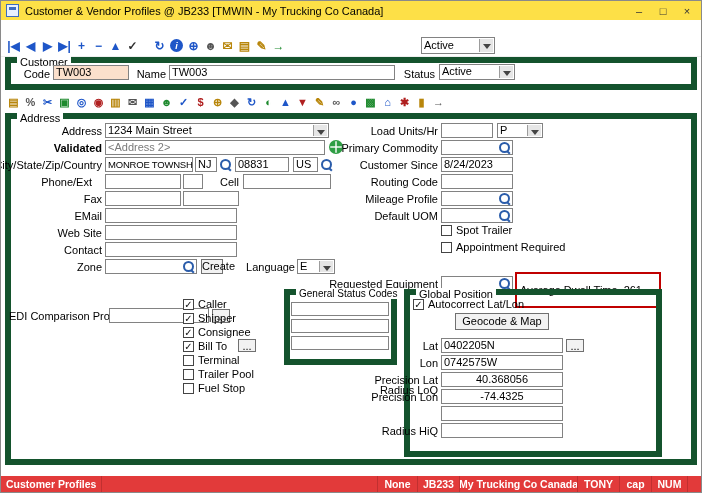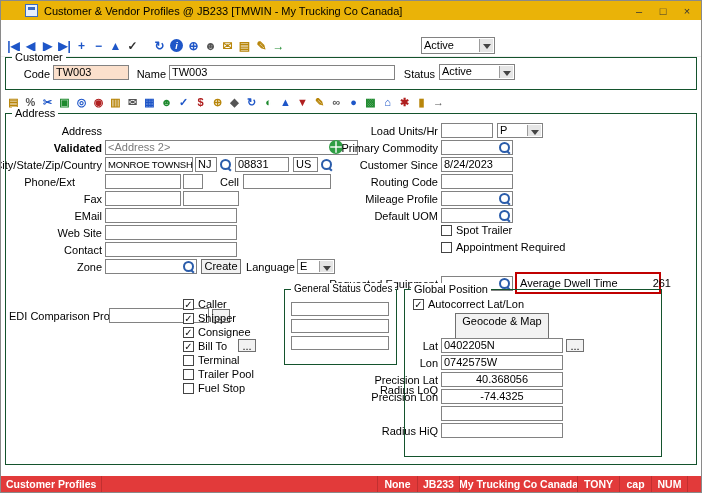--- a/index.html
+++ b/index.html
@@ -1,18 +1,18 @@
 <!DOCTYPE html>
 <html><head>
 <meta charset="utf-8">
 <style>
   *{box-sizing:border-box;margin:0;padding:0;}
   body{margin:0;background:#f2f2f2;font-family:"Liberation Sans",sans-serif;cursor:default;}
   .window{position:relative;width:702px;height:493px;background:#fff;border:1px solid #8a8a8a;font-size:11px;color:#000;overflow:hidden;}
-  .titlebar{position:absolute;left:0;top:0;width:100%;height:19px;background:#eab308;display:flex;align-items:center;padding-left:19px;}
+  .titlebar{position:absolute;left:0;top:0;width:100%;height:19px;background:#fde047;display:flex;align-items:center;}
   .appico{width:13px;height:13px;margin-left:5px;border:1px solid #3c6cc0;background:#e8f0fe;position:relative;}
   .appico::after{content:"";position:absolute;left:2px;top:2px;right:2px;height:3px;background:#3c6cc0;}
   .title{margin-left:6px;font-size:11px;white-space:nowrap;}
   .winbtns{position:absolute;right:2px;top:0;height:19px;display:flex;}
   .winbtn{width:24px;height:19px;display:flex;align-items:center;justify-content:center;font-size:11px;color:#333;}
   .menubar{position:absolute;left:0;top:19px;width:100%;height:15px;display:flex;align-items:center;border-bottom:1px solid #efefef;}
   .menuitem{padding:0 7px;font-size:11px;white-space:nowrap;}
   .tb{position:absolute;display:flex;align-items:center;}
   .tb1{left:0;top:34px;width:100%;height:22px;padding-left:4px;border-bottom:1px solid #efefef;}
   .tb2{left:4px;top:91px;width:694px;height:20px;}
@@ -24,21 +24,21 @@
   .tb1 .ico:nth-child(16){color:#1e8a2e;}
   .ico.circb{width:13px;height:13px;margin:2px;border-radius:50%;background:#1e56c8;color:#fff;font-size:9px;font-style:italic;font-weight:bold;}
   .gap{margin-left:10px;}
   .tb2 .ico{font-size:11px;font-weight:bold;}
   .tb2 .ico:nth-child(6n+1){color:#b8860b;}
   .tb2 .ico:nth-child(6n+2){color:#555;}
   .tb2 .ico:nth-child(6n+3){color:#1e56c8;}
   .tb2 .ico:nth-child(6n+4){color:#1e8a2e;}
   .tb2 .ico:nth-child(6n+5){color:#1e56c8;}
   .tb2 .ico:nth-child(6n+6){color:#b02020;}
-  .group{position:absolute;border:1px solid #14532d;background:transparent;}
+  .group{position:absolute;border:6px solid #14532d;background:transparent;}
   .legend{position:absolute;top:-7px;left:6px;background:#fff;padding:0 3px;font-size:11px;white-space:nowrap;}
   .lbl{position:absolute;font-size:11px;white-space:nowrap;}
   .b{font-weight:bold;}
   .fld{position:absolute;height:15px;border:1px solid #828282;background:#fff;font-size:11px;line-height:13px;padding:0 2px;overflow:hidden;white-space:nowrap;}
   .fld.r{text-align:center;}
   .fld.muted{color:#7a7a7a;}
   .fld.code{background:#fbe0cc;}
   .dd{position:absolute;top:1px;right:1px;bottom:1px;width:14px;background:#e6e6e6;border-left:1px solid #9c9c9c;}
   .dd::after{content:"";position:absolute;left:3px;top:5px;border:4px solid transparent;border-top:5px solid #444;}
   .btn{position:absolute;border:1px solid #707070;background:#f2f2f2;font-size:11px;text-align:center;line-height:13px;}
@@ -136,34 +136,38 @@
     <span class="ico">✱</span>
     <span class="ico">▮</span>
     <span class="ico">→</span>
   </div>
 
   <div class="group" style="left:4px;top:112px;width:692px;height:352px;">
     <span class="legend">Address</span>
   </div>
 
   <span class="lbl" style="right:599px;top:124px;">Address</span>
+  <div class="fld" style="left:104px;top:122px;width:224px;padding-right:16px;">
+    <span>1234 Main Street</span>
+    <span class="dd"></span>
+  </div>
 
   <span class="lbl b" style="right:599px;top:141px;">Validated</span>
-  <div class="fld muted" style="left:104px;top:139px;width:253px;">&lt;Address 2&gt;</div>
+  <div class="fld muted" style="left:104px;top:139px;width:220px;">&lt;Address 2&gt;</div>
   <span class="globe" style="left:328px;top:139px;"></span>
 
   <span class="lbl" style="right:599px;top:158px;">City/State/Zip/Country</span>
   <div class="fld" style="left:104px;top:156px;width:88px;font-size:9.5px;letter-spacing:-0.2px;">MONROE TOWNSHIP</div>
   <div class="fld" style="left:194px;top:156px;width:22px;">NJ</div>
   <span class="mag" style="left:218px;top:157px;"></span>
   <div class="fld" style="left:234px;top:156px;width:54px;">08831</div>
   <div class="fld" style="left:292px;top:156px;width:25px;">US</div>
   <span class="mag" style="left:319px;top:157px;"></span>
 
-  <span class="lbl" style="right:626px;top:175px;">Phone/Ext</span>
+  <span class="lbl" style="right:609px;top:175px;">Phone/Ext</span>
   <div class="fld" style="left:104px;top:173px;width:76px;"></div>
   <div class="fld" style="left:182px;top:173px;width:20px;"></div>
   <span class="lbl" style="right:462px;top:175px;">Cell</span>
   <div class="fld" style="left:242px;top:173px;width:88px;"></div>
 
   <span class="lbl" style="right:599px;top:192px;">Fax</span>
   <div class="fld" style="left:104px;top:190px;width:76px;"></div>
   <div class="fld" style="left:182px;top:190px;width:56px;"></div>
 
   <span class="lbl" style="right:599px;top:209px;">EMail</span>
@@ -171,21 +175,21 @@
 
   <span class="lbl" style="right:599px;top:226px;">Web Site</span>
   <div class="fld" style="left:104px;top:224px;width:132px;"></div>
 
   <span class="lbl" style="right:599px;top:243px;">Contact</span>
   <div class="fld" style="left:104px;top:241px;width:132px;"></div>
 
   <span class="lbl" style="right:599px;top:260px;">Zone</span>
   <div class="fld" style="left:104px;top:258px;width:92px;"></div>
   <span class="mag" style="left:181px;top:259px;"></span>
-  <div class="btn" style="left:200px;top:258px;width:40px;height:15px;">Create</div>
+  <div class="btn" style="left:200px;top:258px;width:22px;height:15px;">Create</div>
   <span class="lbl" style="right:406px;top:260px;">Language</span>
   <div class="fld" style="left:296px;top:258px;width:38px;padding-right:16px;">
     <span>E</span>
     <span class="dd"></span>
   </div>
 
   <span class="lbl" style="right:263px;top:124px;">Load Units/Hr</span>
   <div class="fld" style="left:440px;top:122px;width:52px;"></div>
   <div class="fld" style="left:496px;top:122px;width:46px;padding-right:16px;">
     <span>P</span>
@@ -216,21 +220,21 @@
   </div>
   <div class="cb" style="left:440px;top:240px;">
     <span class="cbbox"></span>
     <span>Appointment Required</span>
   </div>
 
   <span class="lbl" style="right:263px;top:277px;">Requested Equipment</span>
   <div class="fld" style="left:440px;top:275px;width:72px;"></div>
   <span class="mag" style="left:497px;top:276px;"></span>
 
-  <div class="dwell" style="left:514px;top:271px;width:146px;height:22px;gap:29px;">
+  <div class="dwell" style="left:514px;top:271px;width:146px;height:36px;">
     <span>Average Dwell Time</span>
     <span class="dwellval">261</span>
   </div>
 
   <span class="lbl" style="left:8px;top:309px;">EDI Comparison Profile</span>
   <div class="fld" style="left:108px;top:307px;width:100px;"></div>
   <div class="btn" style="left:211px;top:308px;width:18px;height:14px;">...</div>
 
   <div class="cb" style="left:182px;top:297px;">
     <span class="cbbox">✓</span>
@@ -269,21 +273,21 @@
   <div class="fld" style="left:290px;top:318px;width:98px;height:14px;"></div>
   <div class="fld" style="left:290px;top:335px;width:98px;height:14px;"></div>
 
   <div class="group" style="left:403px;top:288px;width:258px;height:168px;">
     <span class="legend">Global Position</span>
   </div>
   <div class="cb" style="left:412px;top:297px;">
     <span class="cbbox">✓</span>
     <span>Autocorrect Lat/Lon</span>
   </div>
-  <div class="btn" style="left:454px;top:312px;width:94px;height:26px;line-height:15px;">Geocode &amp; Map</div>
+  <div class="btn" style="left:454px;top:312px;width:94px;height:17px;line-height:15px;">Geocode &amp; Map</div>
 
   <span class="lbl" style="right:263px;top:339px;">Lat</span>
   <div class="fld" style="left:440px;top:337px;width:122px;">0402205N</div>
   <div class="btn" style="left:565px;top:338px;width:18px;height:13px;">...</div>
 
   <span class="lbl" style="right:263px;top:356px;">Lon</span>
   <div class="fld" style="left:440px;top:354px;width:122px;">0742575W</div>
 
   <span class="lbl" style="right:263px;top:373px;">Precision Lat</span>
   <div class="fld r" style="left:440px;top:371px;width:122px;">40.368056</div>

